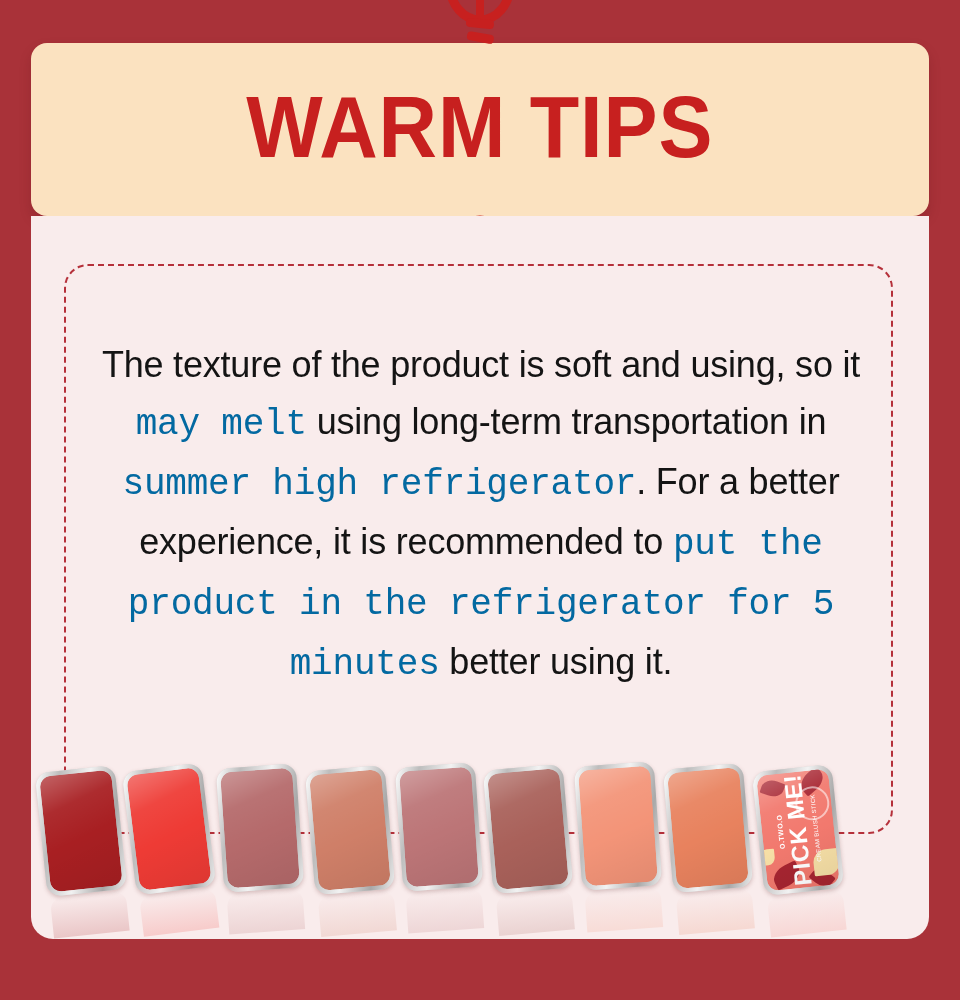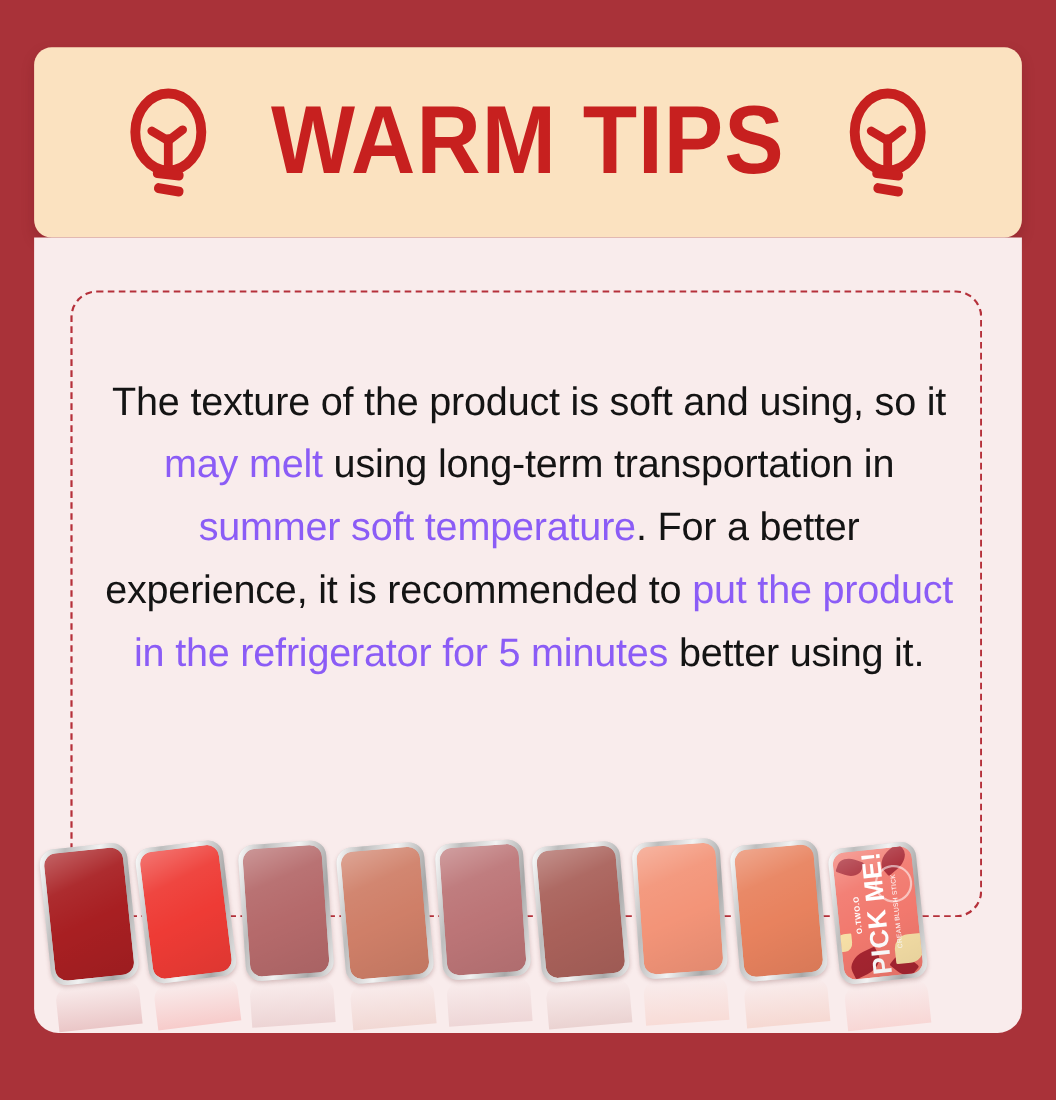--- a/index.html
+++ b/index.html
@@ -29,20 +29,21 @@
     top: 43px;
     width: 898px;
     height: 173px;
     background: #FBE2C0;
     border-radius: 16px;
     box-shadow: 0 6px 12px rgba(90, 20, 25, 0.22);
     display: flex;
     align-items: center;
     justify-content: center;
     gap: 36px;
+    flex-direction: column;
   }
   #header-title {
     font-family: "Liberation Sans Narrow", "Liberation Sans", sans-serif;
     font-weight: bold;
     font-size: 88px;
     line-height: 1;
     color: #C7201F;
     letter-spacing: 1px;
     transform: scaleX(0.92);
     white-space: nowrap;
@@ -85,21 +86,21 @@
     left: 60px;
     top: 120px;
     width: 780px;
     text-align: center;
     font-family: "Liberation Sans", sans-serif;
     font-size: 36px;
     line-height: 57px;
     color: #141414;
     letter-spacing: -0.2px;
   }
-  #tip-text .hl { color: #8b5cf6; }
+  #tip-text .hl { color: #0369a1; font-family: Liberation Mono, monospace; }
 
   
   #swatch-row {
     position: absolute;
     left: 0;
     top: 545px;
     width: 898px;
     height: 178px;
   }
   .pan-wrap {
@@ -232,21 +233,21 @@
         <rect x="23" y="76" width="28" height="9" rx="4" fill="#C7201F" transform="rotate(6 37 80)"></rect>
         <rect x="24" y="90" width="27" height="9" rx="4" fill="#C7201F" transform="rotate(10 37 94)"></rect>
       </svg>
     </span>
   </div>
 
   <div id="panel">
 
     <div id="dashed-box"></div>
 
-    <div id="tip-text"><span>The texture of the product is soft and using, so it </span><span class="hl">may melt</span><span> using long-term transportation in </span><span class="hl">summer soft temperature</span><span>. For a better experience, it is recommended to </span><span class="hl">put the product in the refrigerator for 5 minutes</span><span> better using it.</span></div>
+    <div id="tip-text"><span>The texture of the product is soft and using, so it </span><span class="hl">may melt</span><span> using long-term transportation in </span><span class="hl">summer high refrigerator</span><span>. For a better experience, it is recommended to </span><span class="hl">put the product in the refrigerator for 5 minutes</span><span> better using it.</span></div>
 
     <div id="swatch-row">
         <div class="pan-wrap" style="left: 10px; top: 8px; transform: rotate(-6deg);">
           <div class="pan">
             <div class="pan-inner">
               <div class="fill" style="background: rgb(168, 31, 34);"></div>
               <div class="sheen"></div>
             </div>
           </div>
           <div class="pan-reflection" style="background: linear-gradient(rgba(168, 31, 34, 0.333), rgba(249, 236, 236, 0));"></div>

